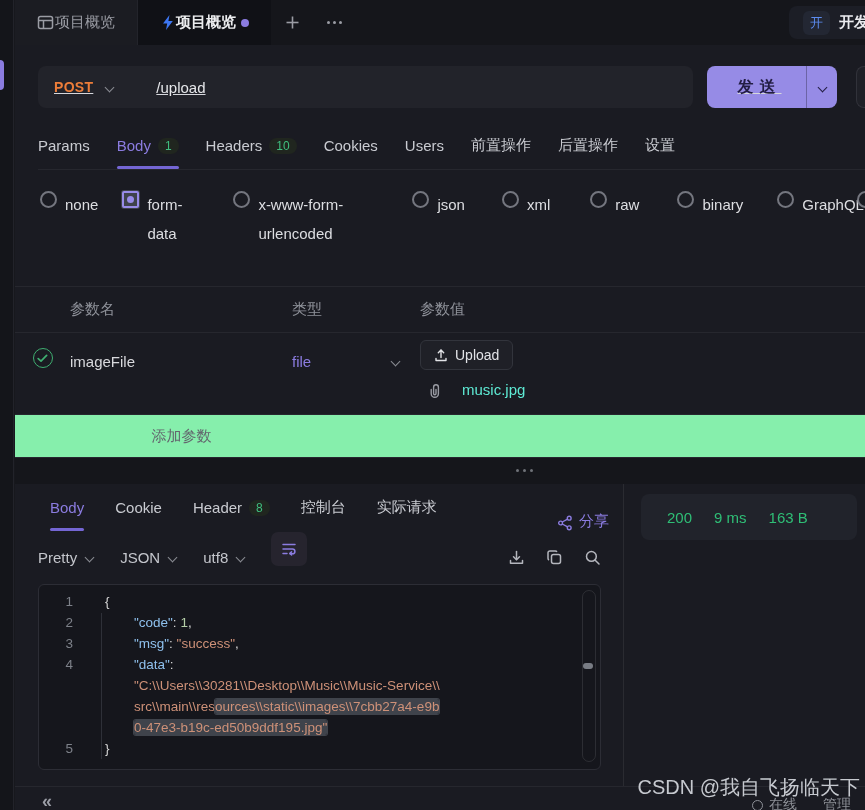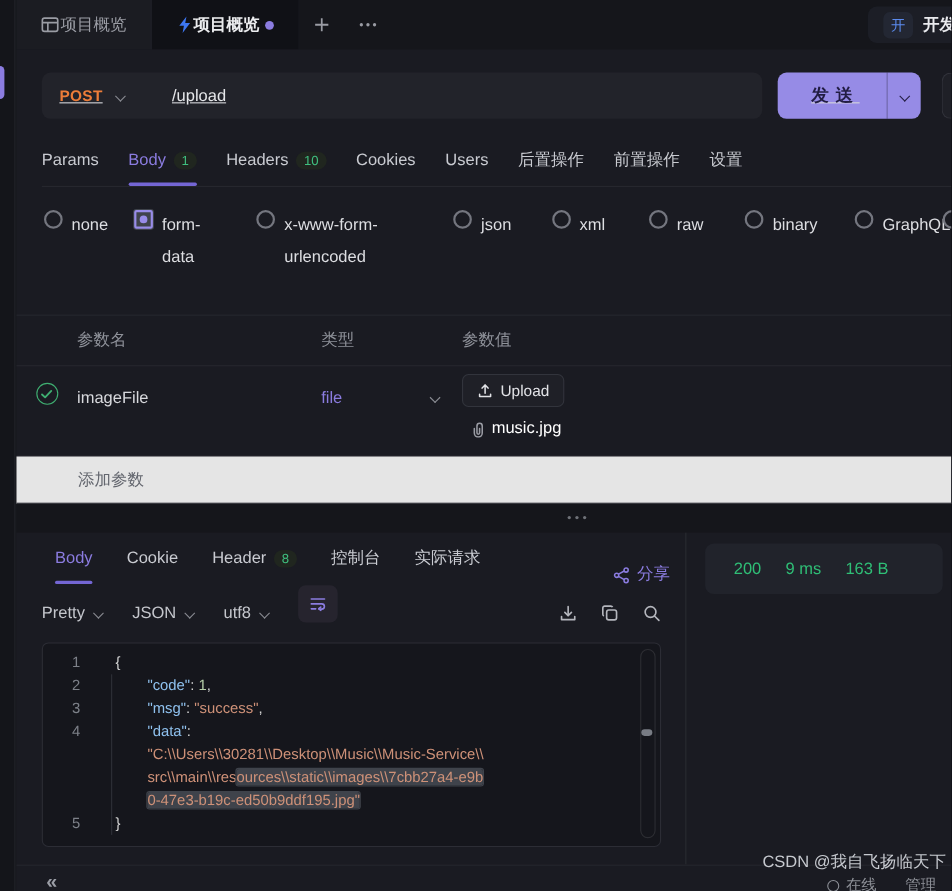--- a/index.html
+++ b/index.html
@@ -70,22 +70,22 @@
   .c-type{flex:0 0 128px;display:flex;align-items:center;justify-content:space-between;padding-right:20px;}
   .c-val{flex:1;}
   .thead .c-name,.tdata .c-name{padding-left:0;}
   .tdata{height:82px;align-items:flex-start;padding-top:7px;font-size:15px;color:#d8d9dd;}
   .tdata .c-check{padding-top:8px;}
   .tdata .c-name,.tdata .c-type{padding-top:13px;}
   .checkcircle{width:20px;height:20px;border-radius:50%;border:1.5px solid #3fae71;display:flex;align-items:center;justify-content:center;}
   .checkcircle svg{display:block;}
   .type-text{color:#8b7ce0;}
   .upload-btn{display:inline-flex;align-items:center;gap:7px;background:#1f2027;border:1px solid #32343c;border-radius:6px;padding:6px 13px;color:#e2e3e7;font-size:14px;cursor:pointer;}
-  .file-line{display:flex;align-items:center;gap:5px;margin-top:11px;padding-left:7px;color:#ffffff;font-size:15px;}
-  .tadd{height:43px;background:#e5e5e5;color:#63666e;font-size:15px;cursor:pointer;}
+  .file-line{display:flex;align-items:center;gap:20px;margin-top:11px;padding-left:7px;color:#5eead4;font-size:15px;}
+  .tadd{height:43px;background:#86efac;color:#63666e;font-size:15px;cursor:pointer;text-align:center;}
   .tadd .c-name{}
 
   
   .splitter{height:26px;background:#15161b;position:relative;flex:0 0 auto;}
   .split-dots{position:absolute;left:501px;top:11px;display:flex;gap:4px;}
   .split-dots i{width:3px;height:3px;border-radius:50%;background:#6f7278;}
 
   
   .response{flex:0 0 302px;display:flex;background:#1a1b22;}
   .resp-left{flex:0 0 608px;display:flex;flex-direction:column;}
@@ -116,21 +116,21 @@
   .guide{position:absolute;left:62px;top:28px;width:1px;height:146px;background:#2e3038;}
   .sbar{position:absolute;right:4px;top:5px;width:14px;height:172px;border:1px solid rgba(255,255,255,.10);border-radius:7px;}
   .sthumb{position:absolute;right:2px;top:72px;width:10px;height:6px;border-radius:3px;background:#787c84;}
 
   
   .bottom{flex:1;border-top:1px solid #26272e;position:relative;background:#1a1b22;}
   .collapse{position:absolute;left:27px;top:4px;color:#9a9da5;font-size:18px;font-weight:bold;letter-spacing:-2px;}
   .foot-right{position:absolute;right:14px;top:9px;display:flex;align-items:center;gap:26px;color:#8d9097;font-size:14px;}
   .foot-item{display:flex;align-items:center;gap:6px;}
   .ring{width:11px;height:11px;border-radius:50%;border:1.5px solid #8d9097;}
-  .watermark{position:absolute;right:5px;top:774px;color:#c6c9cf;font-size:15px;z-index:5;}
+  .watermark{position:absolute;right:5px;top:774px;color:#c6c9cf;font-size:20px;z-index:5;}
   svg{display:block;}
 </style>
 </head>
 <body>
 
 <div class="app">
   <div class="rail">
     <div class="rail-indicator"></div>
   </div>
 
@@ -204,24 +204,24 @@
             <span>Headers</span>
             <span class="badge">10</span>
           </div>
         <div class="rtab">
             <span>Cookies</span>
           </div>
         <div class="rtab">
             <span>Users</span>
           </div>
         <div class="rtab">
+            <span>前置操作</span>
+          </div>
+        <div class="rtab">
             <span>后置操作</span>
-          </div>
-        <div class="rtab">
-            <span>前置操作</span>
           </div>
         <div class="rtab">
             <span>设置</span>
           </div>
       </div>
 
       <div class="radio-row">
         <div class="radio-item">
             <span class="radio"></span>
             <span class="radio-label">none</span>

